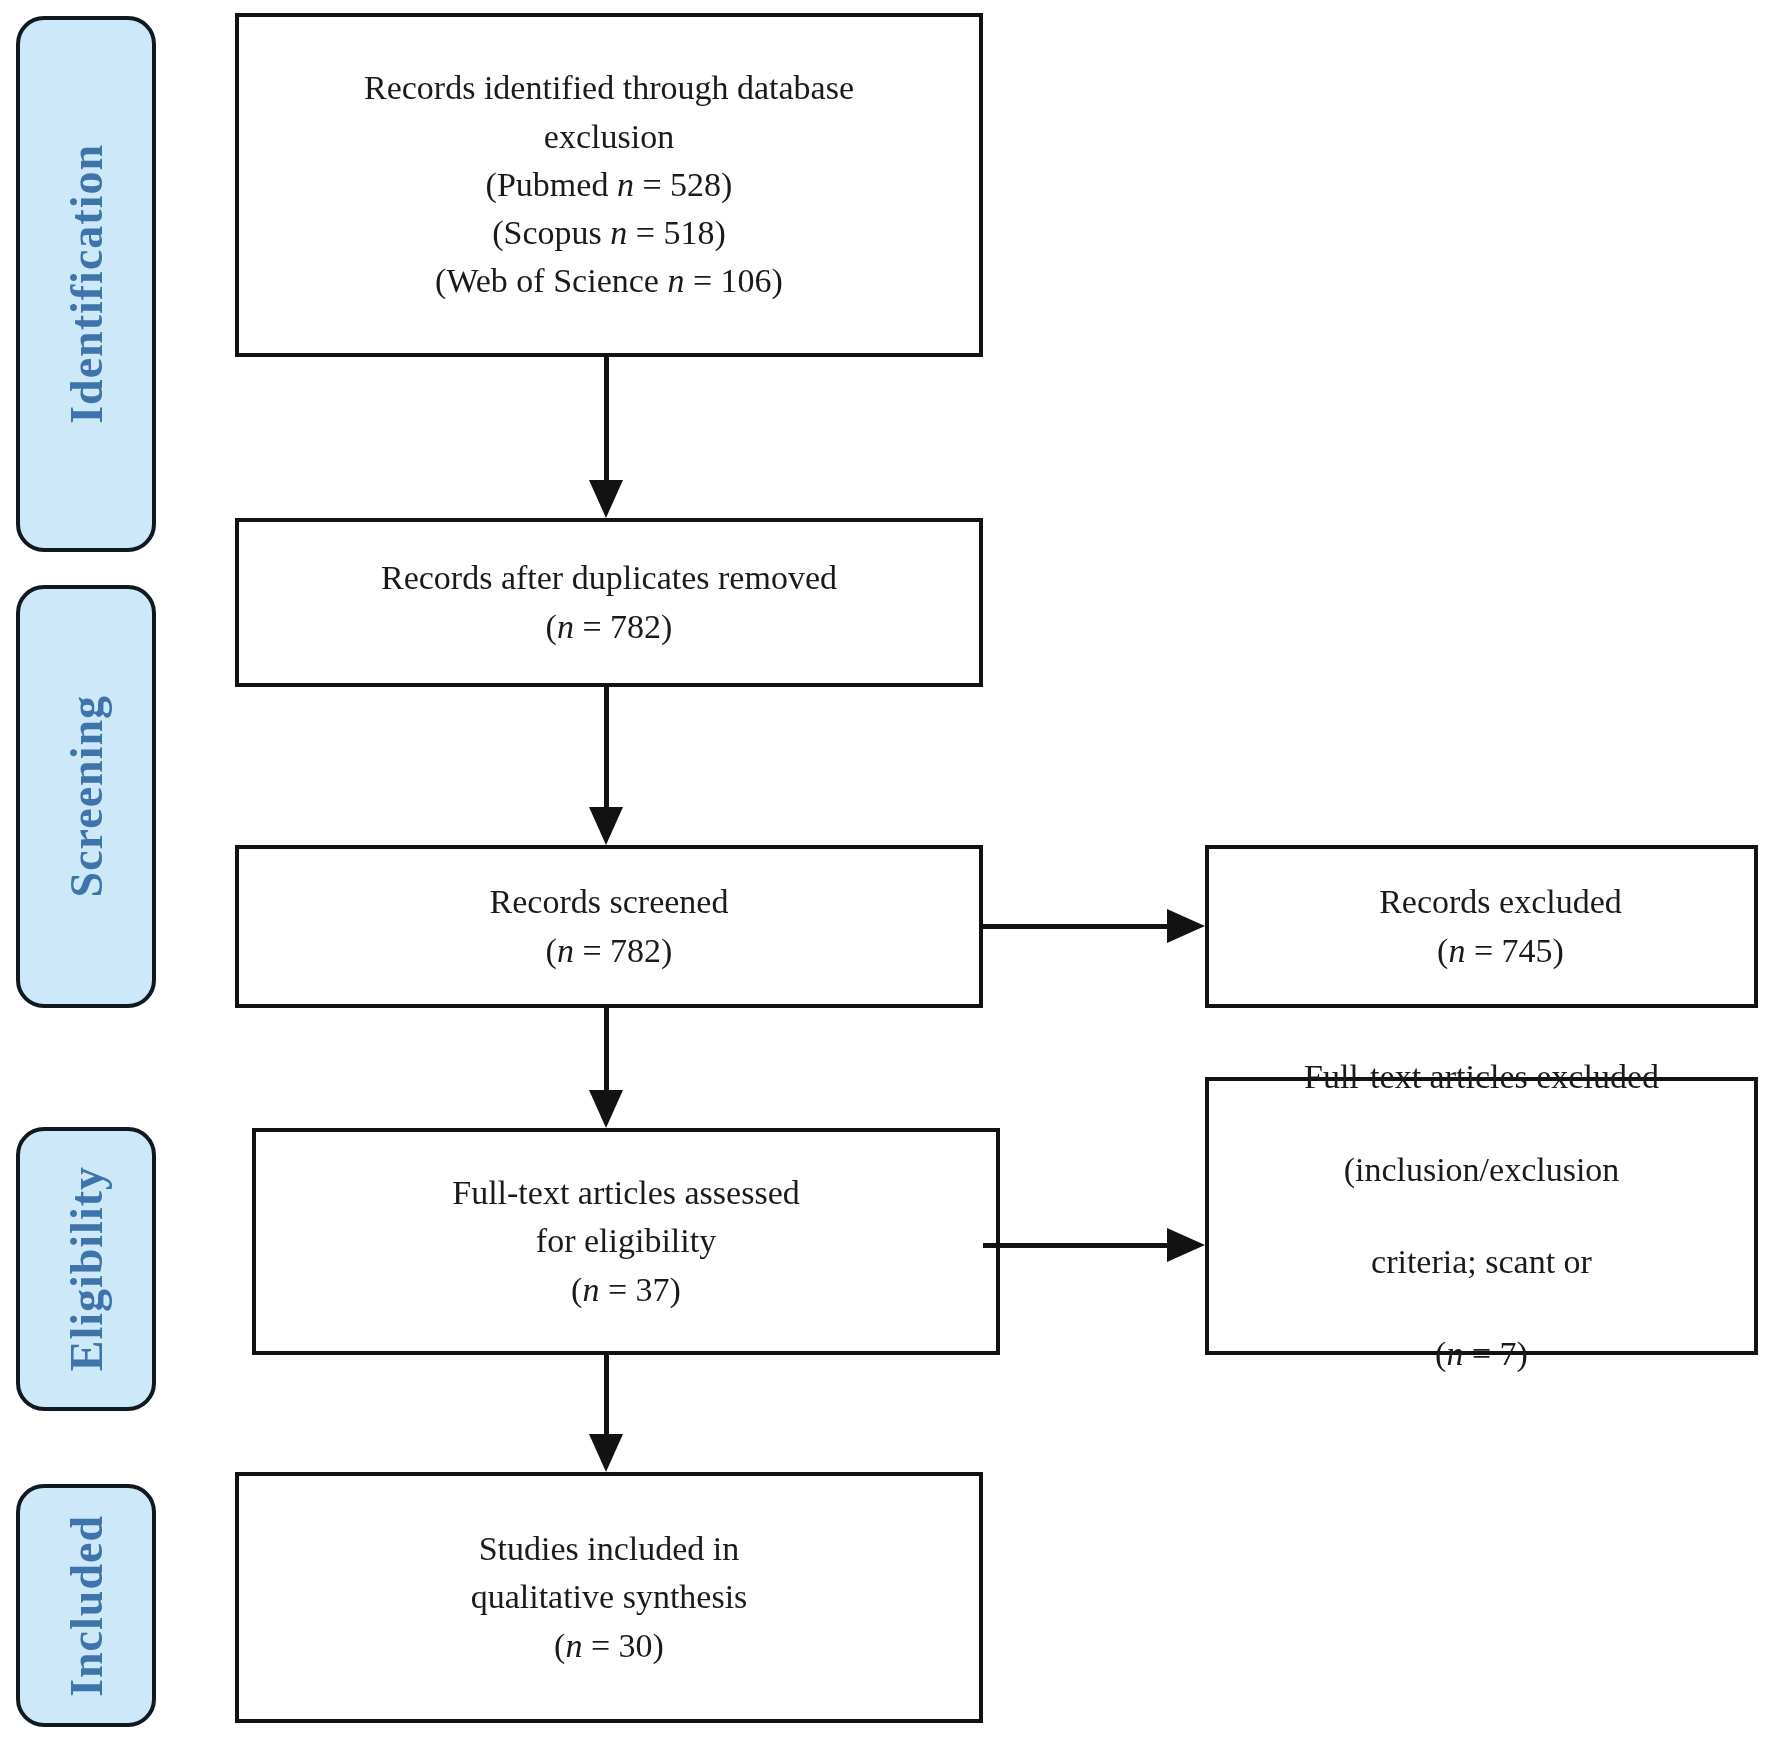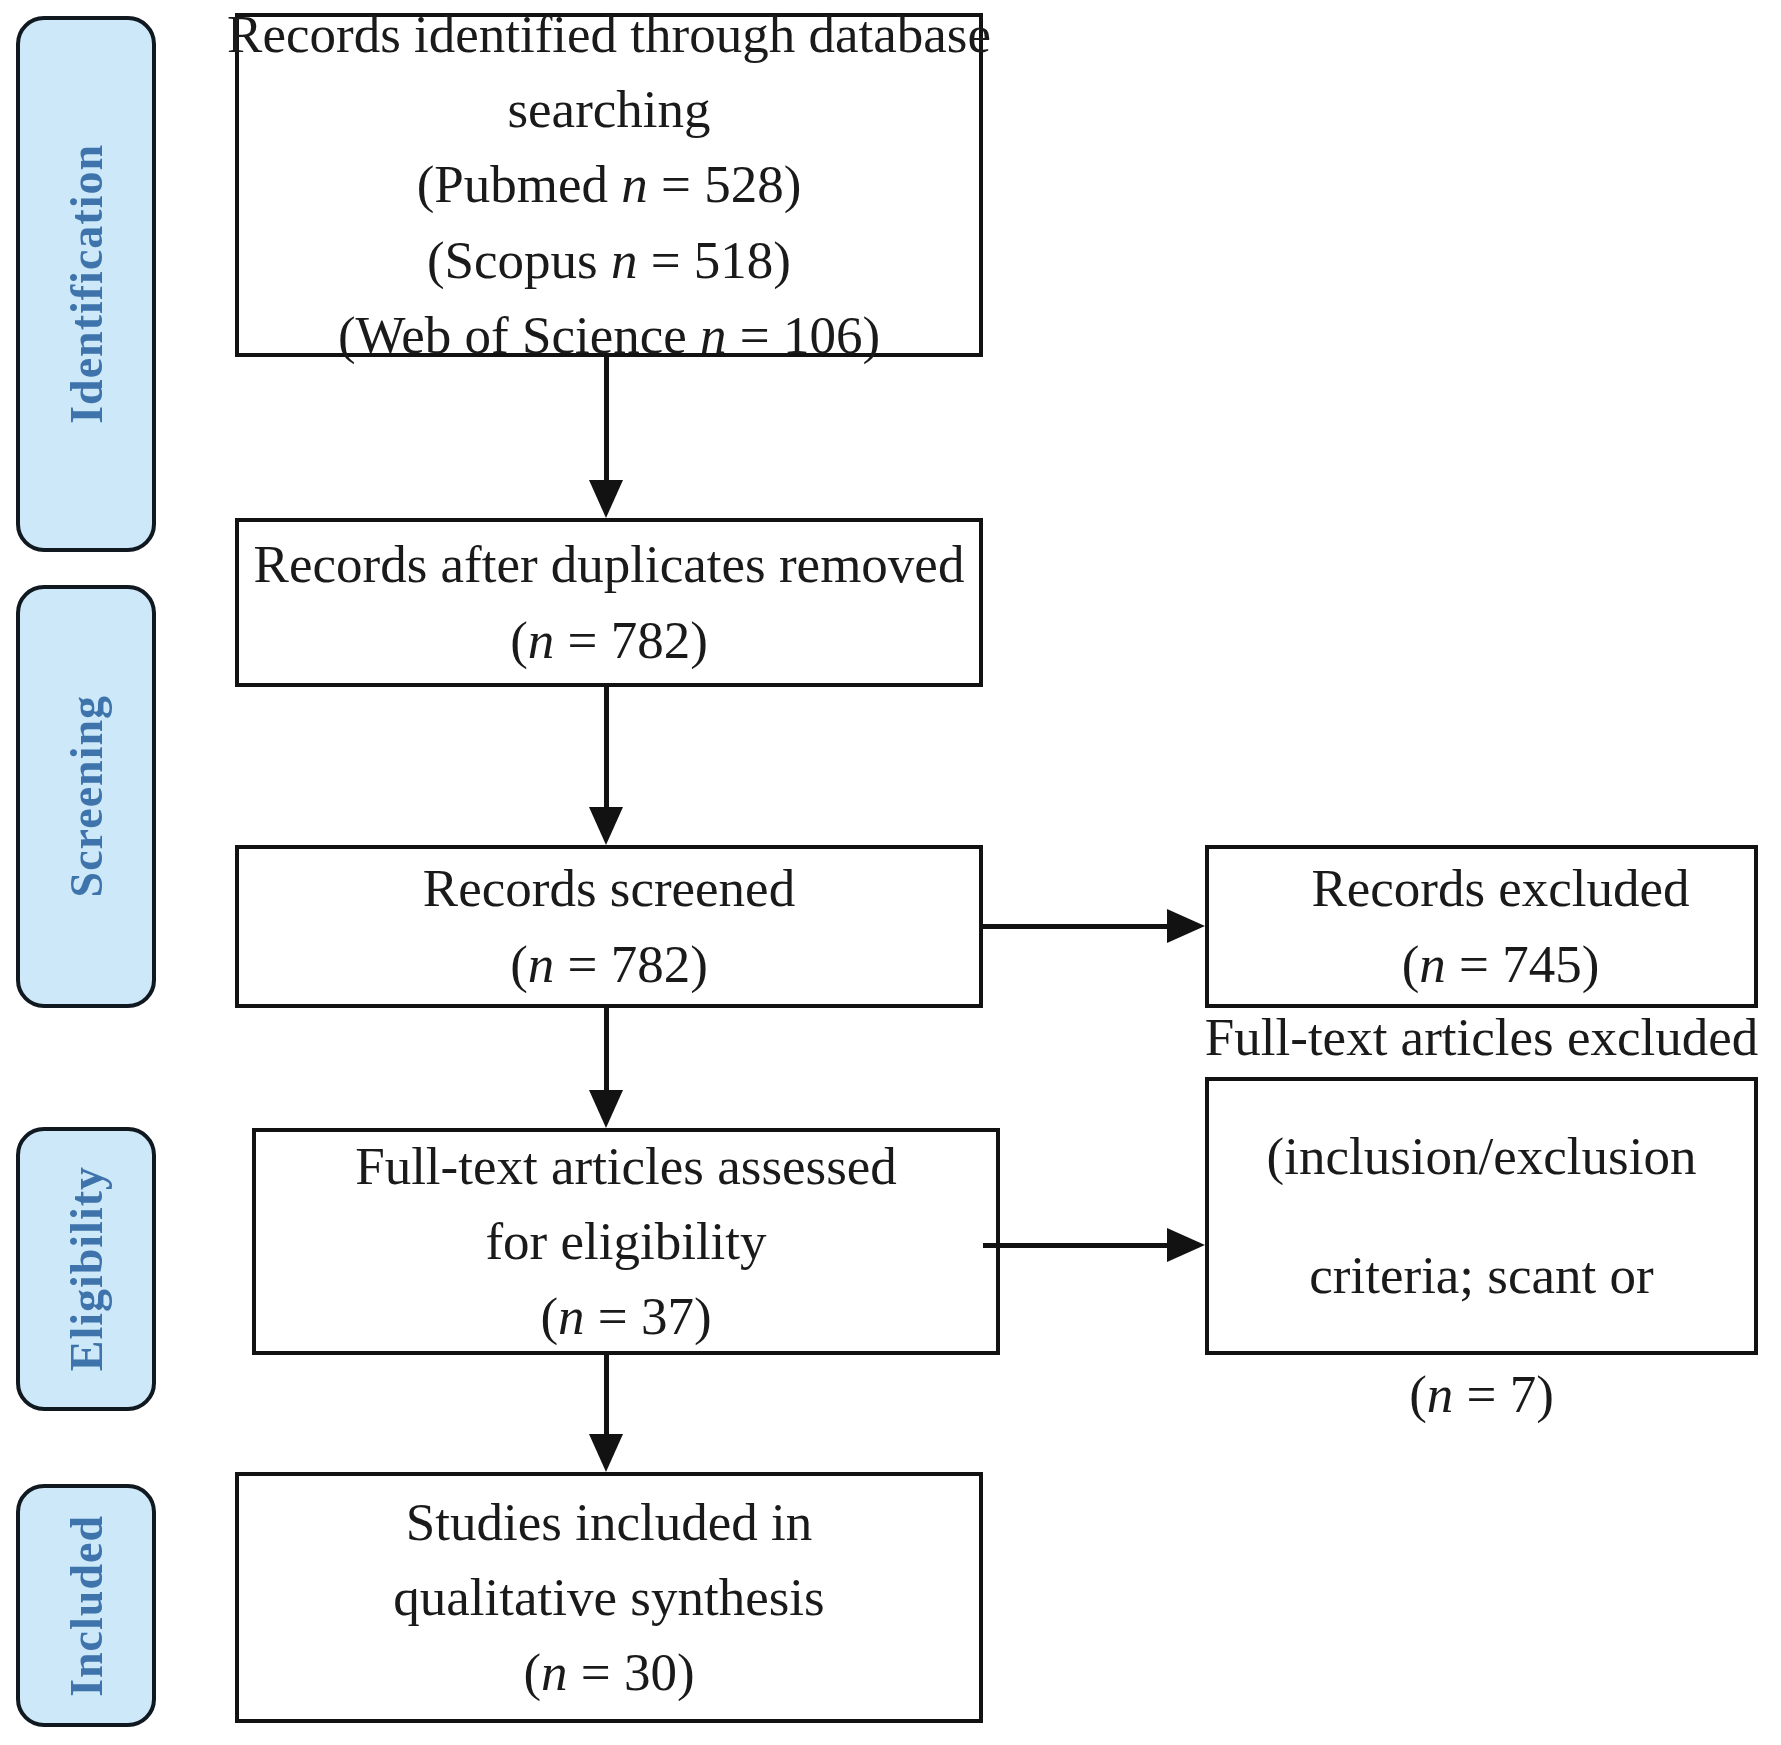--- a/index.html
+++ b/index.html
@@ -40,21 +40,21 @@
   }
   
   .fbox{
     position:absolute;
     background:var(--c-box-bg);
     border:4px solid var(--c-box-border);
     box-sizing:border-box;
     display:flex;flex-direction:column;
     justify-content:center;align-items:center;
     text-align:center;
-    font-size:53px;line-height:1.42;
+    font-size:34px;line-height:1.42;
     color:var(--c-box-text);
     padding:4px 10px;
   }
   .fbox .line{white-space:nowrap;}
   
   .stem-v{position:absolute;width:5px;background:var(--c-arrow);}
   .stem-h{position:absolute;height:5px;background:var(--c-arrow);}
   .head-down{
     position:absolute;width:0;height:0;
     border-left:17px solid transparent;
@@ -81,21 +81,21 @@
   </div>
   <div class="stage" style="top:1127px;height:284px;">
     <span class="stage-text">Eligibility</span>
   </div>
   <div class="stage" style="top:1484px;height:243px;">
     <span class="stage-text">Included</span>
   </div>
 
   <div class="fbox" style="left:235px;top:13px;width:748px;height:344px;">
       <div class="line">Records identified through database</div>
-      <div class="line">searching</div>
+      <div class="line">exclusion</div>
       <div class="line">(Pubmed <i>n</i> = 528)</div>
       <div class="line">(Scopus <i>n</i> = 518)</div>
       <div class="line">(Web of Science <i>n</i> = 106)</div>
     </div>
 
   <div class="fbox" style="left:235px;top:518px;width:748px;height:169px;">
       <div class="line">Records after duplicates removed</div>
       <div class="line">(<i>n</i> = 782)</div>
     </div>
 

